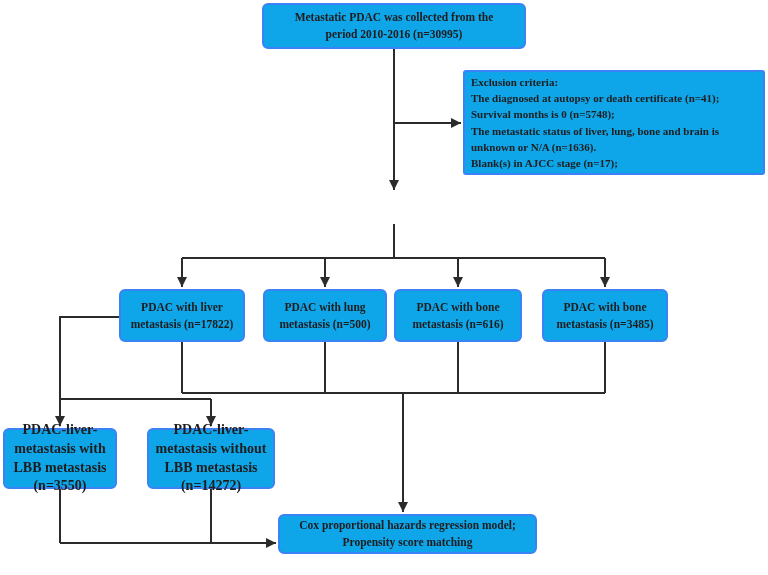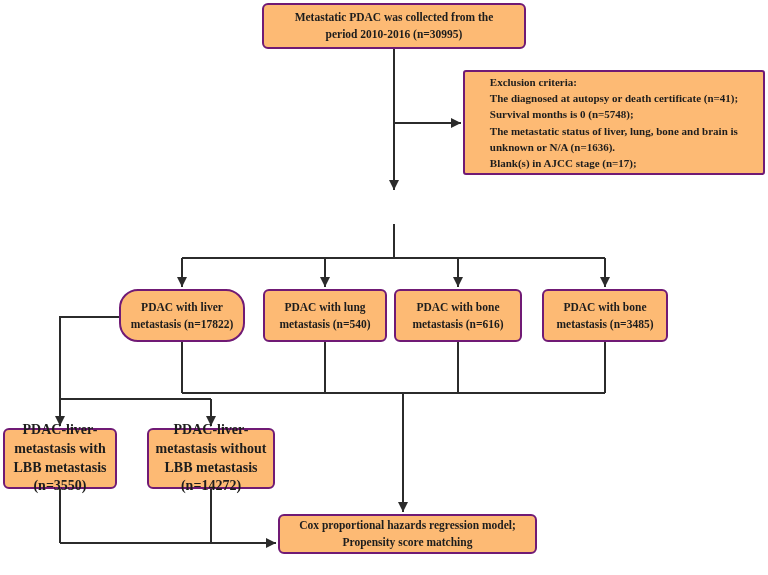--- a/index.html
+++ b/index.html
@@ -18,39 +18,39 @@
   #wires {
     position: absolute;
     left: 0;
     top: 0;
     width: 768px;
     height: 575px;
   }
   .node {
     position: absolute;
     box-sizing: border-box;
-    background: #fdba74;
-    border: 2px solid #701a75;
+    background: #0ea5e9;
+    border: 2px solid #3b82f6;
     border-radius: 6px;
     display: flex;
     align-items: center;
     justify-content: center;
     z-index: 2;
   }
   .lbl {
     white-space: pre;
     text-align: center;
     font-weight: 700;
     font-size: 11.5px;
     line-height: 1.45;
     color: #1d1d1d;
   }
   .node--exclusion {
     border-radius: 3px;
-    justify-content: center;
+    justify-content: flex-start;
     padding: 18px 6px;
   }
   .node--exclusion .lbl {
     text-align: left;
     font-size: 11px;
     line-height: 1.47;
   }
   .node--small .lbl {
     font-size: 14px;
     line-height: 1.33;
@@ -98,28 +98,28 @@
   <div class="node node--exclusion" style="left:463px; top:70px; width:302px; height:105px;">
     <div class="lbl">Exclusion criteria:
 The diagnosed at autopsy or death certificate (n=41);
 Survival months is 0 (n=5748);
 The metastatic status of liver, lung, bone and brain is
 unknown or N/A (n=1636).
 Blank(s) in AJCC stage (n=17);</div>
   </div>
 
 
-  <div class="node" style="left:119px; top:289px; width:126px; height:53px;border-radius:19px;">
+  <div class="node" style="left:119px; top:289px; width:126px; height:53px;">
     <div class="lbl">PDAC with liver
 metastasis (n=17822)</div>
   </div>
 
   <div class="node" style="left:263px; top:289px; width:124px; height:53px;">
     <div class="lbl">PDAC with lung
-metastasis (n=540)</div>
+metastasis (n=500)</div>
   </div>
 
   <div class="node" style="left:394px; top:289px; width:128px; height:53px;">
     <div class="lbl">PDAC with bone
 metastasis (n=616)</div>
   </div>
 
   <div class="node" style="left:542px; top:289px; width:126px; height:53px;">
     <div class="lbl">PDAC with bone
 metastasis (n=3485)</div>

